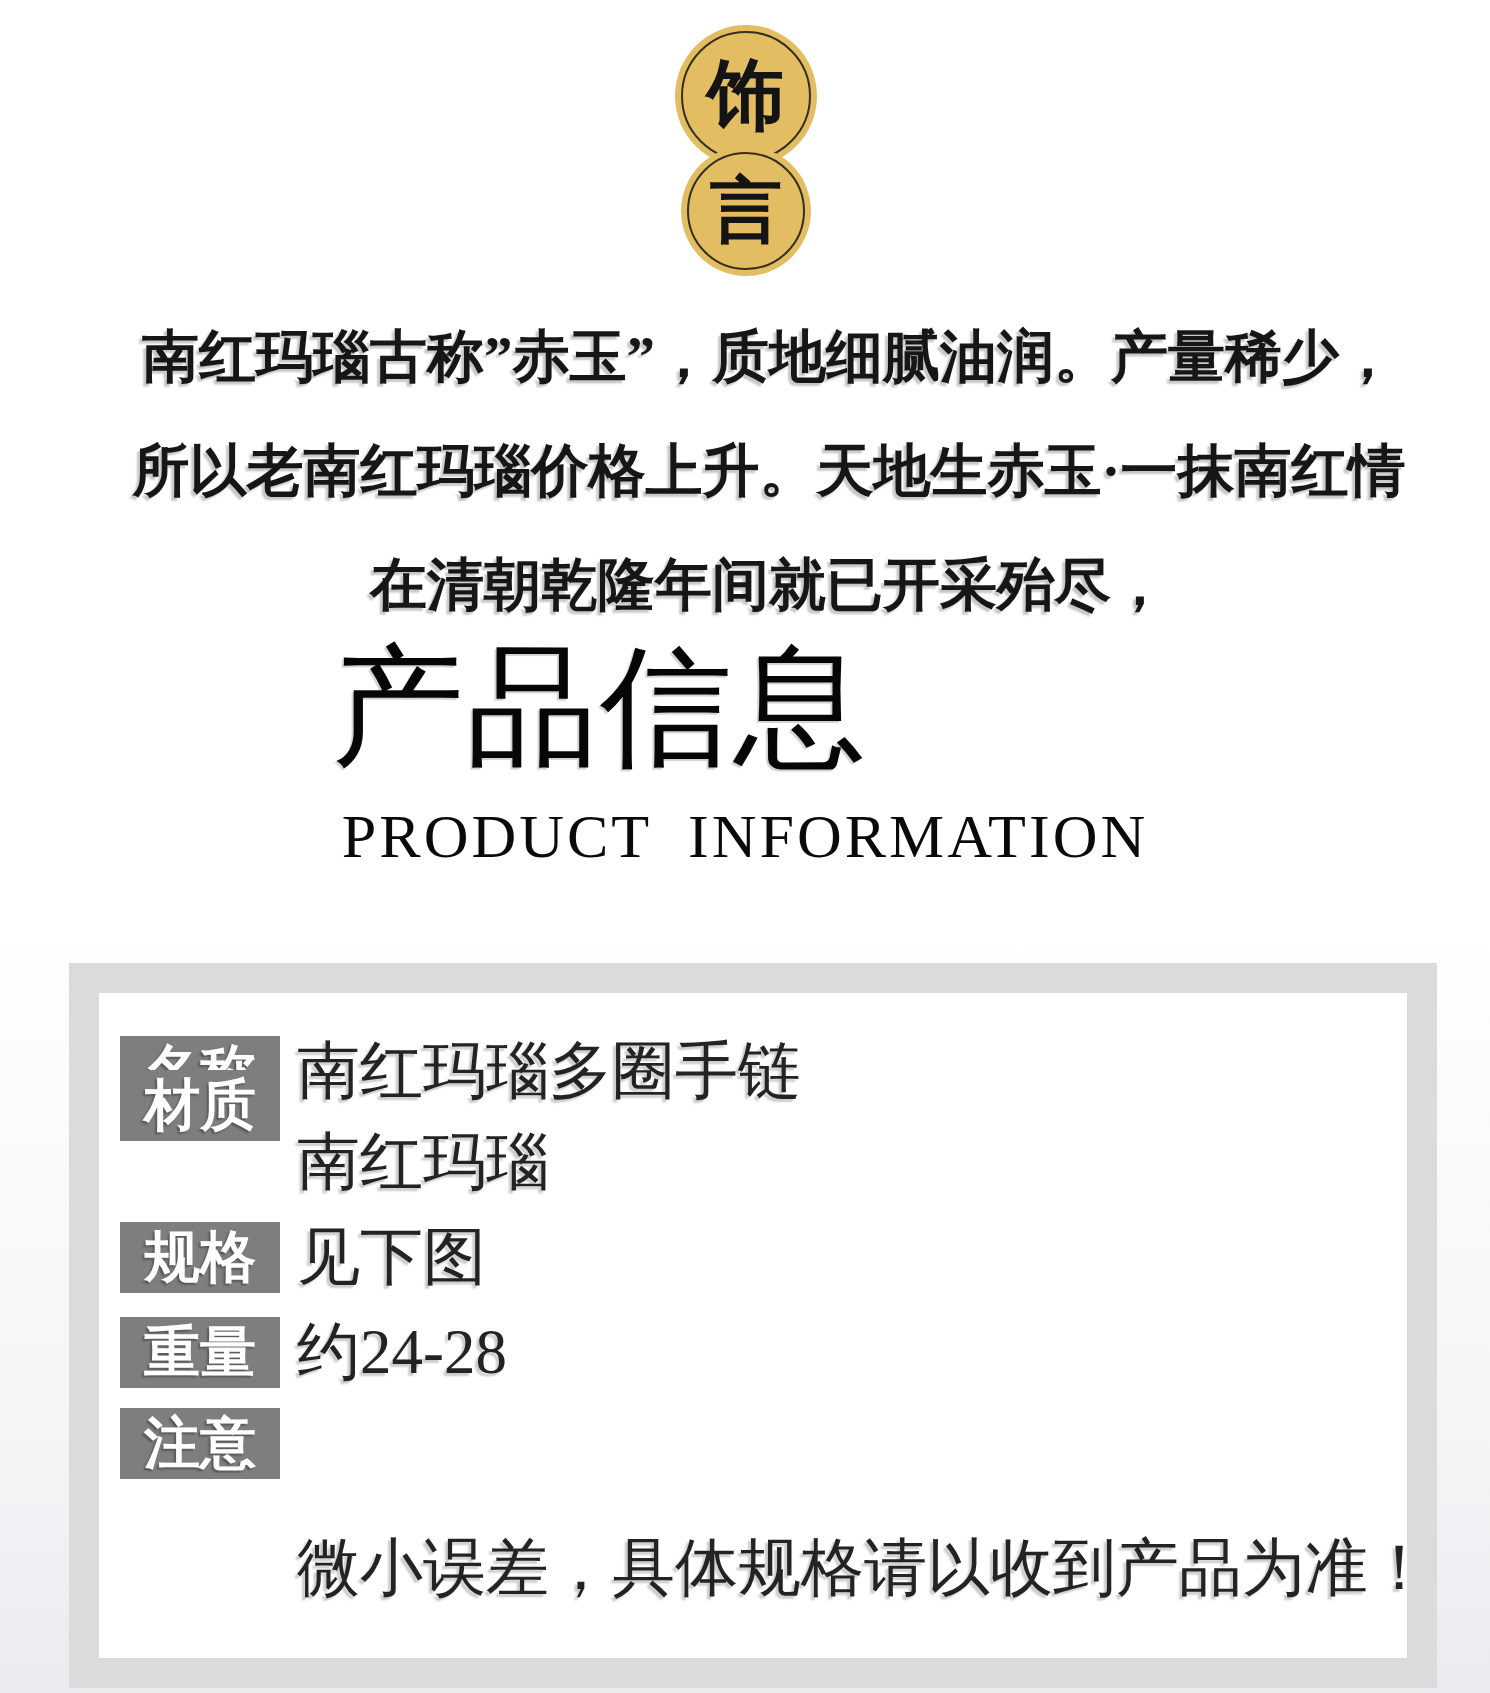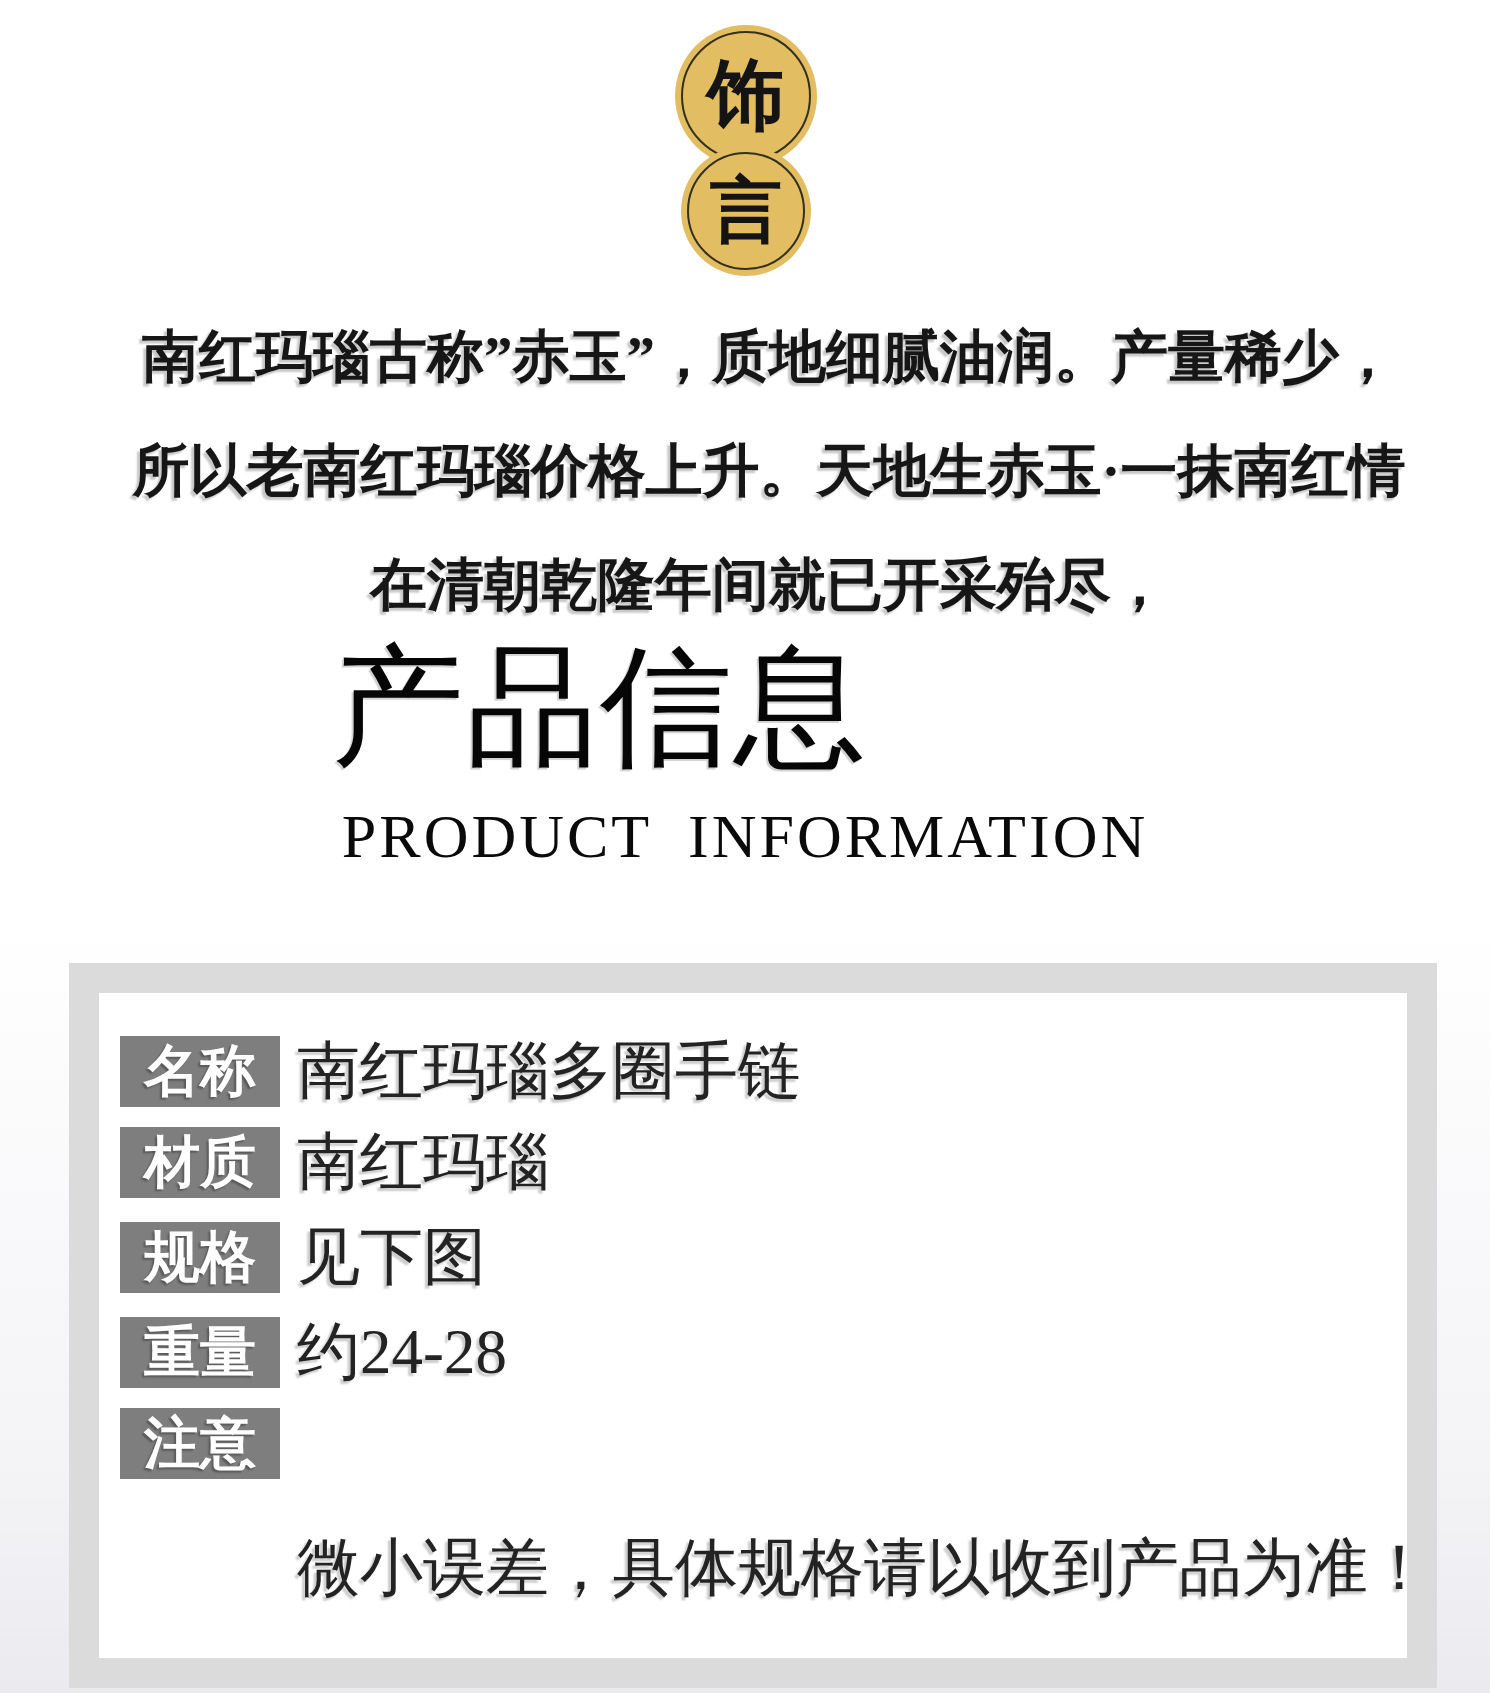--- a/index.html
+++ b/index.html
@@ -106,21 +106,21 @@
   </div>
 
   <h1 class="title-cn">产品信息</h1>
   <div class="title-en">PRODUCT  INFORMATION</div>
 
   <div class="spec-box"></div>
 
   <div class="row-label" style="top:1036px">名称</div>
   <div class="row-value" style="top:1036px">南红玛瑙多圈手链</div>
 
-  <div class="row-label" style="top:1127px">材质</div>
+  <div class="row-label" style="top:1070px">材质</div>
   <div class="row-value" style="top:1127px">南红玛瑙</div>
 
   <div class="row-label" style="top:1222px">规格</div>
   <div class="row-value" style="top:1222px">见下图</div>
 
   <div class="row-label" style="top:1317px">重量</div>
   <div class="row-value" style="top:1317px">约24-28</div>
 
   <div class="row-label" style="top:1408px">注意</div>
   <div class="row-value" style="top:1533px">微小误差，具体规格请以收到产品为准！</div>

